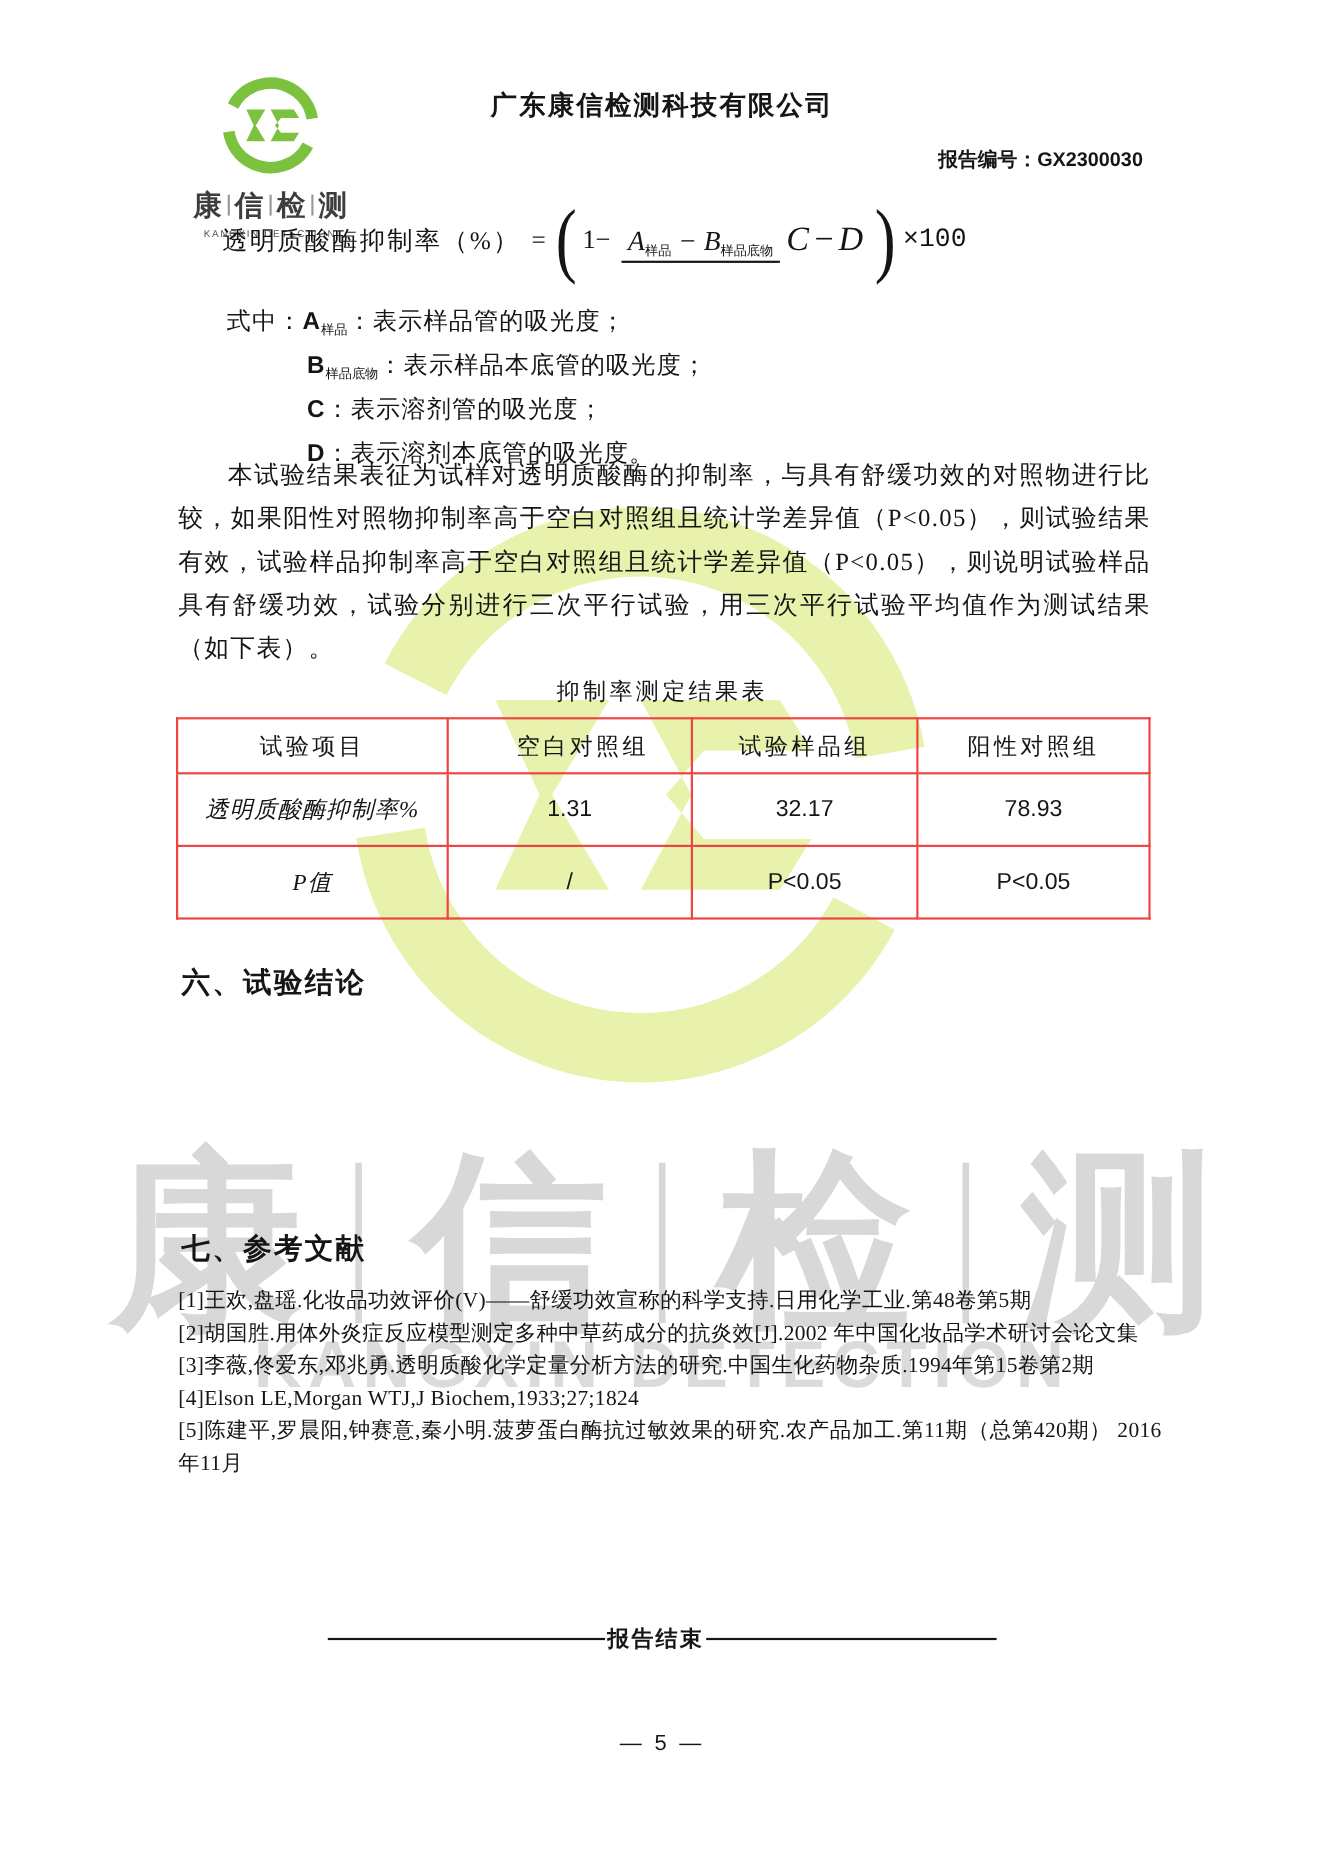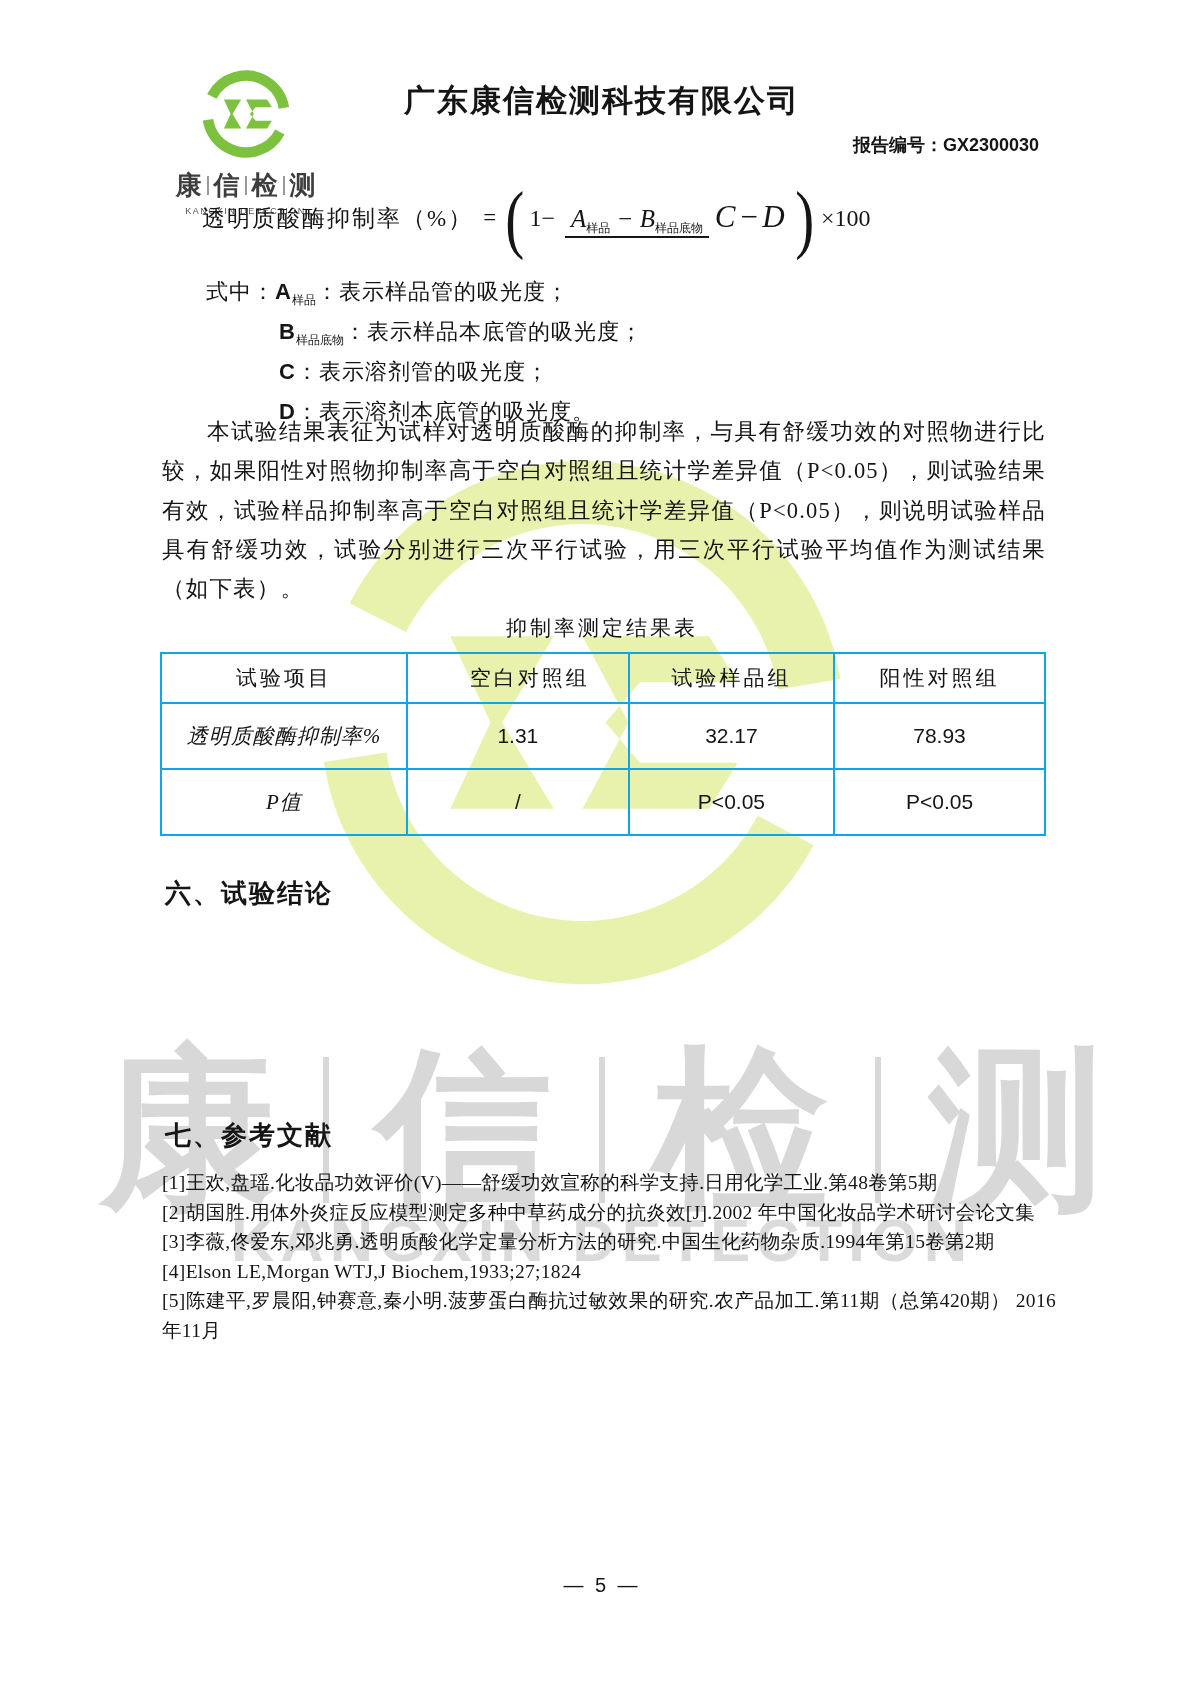--- a/index.html
+++ b/index.html
@@ -22,46 +22,46 @@
   
   .content{position:absolute;inset:0;z-index:1;}
   
   .logo-block{position:absolute;left:168px;top:66px;width:155px;text-align:center;}
   .logo-mark{width:96px;height:96px;color:#7cc23e;}
   .logo-cn{display:flex;justify-content:center;align-items:center;gap:5px;
     font-family:"Liberation Sans",sans-serif;font-weight:700;font-size:26px;color:#3d3d3d;margin-top:2px;}
   .logo-sep{display:inline-block;width:2px;height:19px;background:#9a9a9a;}
   .logo-en{font-family:"Liberation Sans",sans-serif;font-size:9px;letter-spacing:1.5px;color:#555;margin-top:3px;}
   .company-title{position:absolute;left:0;right:0;top:80px;text-align:center;
-    font-weight:700;font-size:31px;letter-spacing:2px;}
+    font-weight:700;font-size:24px;letter-spacing:2px;}
   .report-no{position:absolute;right:165px;top:133px;
     font-family:"Liberation Sans",sans-serif;font-weight:700;font-size:18px;}
   
   .formula-row{position:absolute;left:202px;top:176px;height:84px;display:flex;align-items:center;font-size:23px;}
   .formula-label{letter-spacing:2px;}
   .formula-eq{margin:0 6px 0 10px;}
   .big-paren{font-size:76px;font-weight:300;line-height:1;transform:scaleX(.75);font-family:"Liberation Serif",serif;}
   .one-minus{font-size:24px;margin:0 6px 0 2px;font-family:"Liberation Serif",serif;}
   .fraction{display:inline-block;text-align:center;vertical-align:middle;margin:0 4px;}
   .fraction .num{padding:0 6px 4px 6px;border-bottom:2px solid #151515;font-style:italic;font-size:25px;}
   .fraction .den{padding-top:4px;font-style:italic;font-size:31px;letter-spacing:3px;}
   .sub{font-style:normal;font-size:12px;vertical-align:-5px;letter-spacing:0;}
-  .multiplier{font-size:24px;margin-left:4px;}
+  .multiplier{font-size:24px;margin-left:4px;font-family:Liberation Mono, monospace;}
   
   .defs{position:absolute;left:206px;top:272px;font-size:22px;}
   .def-line{height:40px;line-height:40px;letter-spacing:1px;}
   .def-line.indent{margin-left:73px;}
   .def-sym{font-family:"Liberation Sans",sans-serif;font-weight:700;font-size:22px;}
   
   .para1{position:absolute;left:162px;top:412px;width:884px;
     font-size:22.5px;line-height:39.3px;text-align:justify;text-indent:2em;letter-spacing:1.2px;}
   .table-title{position:absolute;left:0;right:0;top:614px;text-align:center;font-size:21px;letter-spacing:3px;}
   
   table.results{position:absolute;left:160px;top:652px;width:886px;border-collapse:collapse;}
-  table.results th,table.results td{border:2px solid #0ea5e9;text-align:center;font-weight:400;}
+  table.results th,table.results td{border:2px solid #ef4444;text-align:center;font-weight:400;}
   table.results th{height:46px;font-size:21px;letter-spacing:3px;}
   table.results td{height:62px;font-size:21px;}
   td.row-label{font-style:italic;letter-spacing:1px;}
   td.value-cell{font-family:"Liberation Sans",sans-serif;font-size:21px;}
   .col-item{width:255px;}.col-blank{width:205px;padding-left:25px;}.col-sample{width:210px;}.col-positive{width:216px;}
   
   .sec-heading{position:absolute;left:165px;font-size:26px;font-weight:700;letter-spacing:2px;}
   .sec6-heading{top:876px;}
   .sec6-body{position:absolute;left:162px;top:928px;width:888px;
     font-size:22.5px;line-height:55px;text-align:justify;text-indent:2em;letter-spacing:.5px;}
@@ -176,16 +176,21 @@
 
     <div class="sec-heading sec7-heading">七、参考文献</div>
     <div class="refs">
       <p>[1]王欢,盘瑶.化妆品功效评价(V)——舒缓功效宣称的科学支持.日用化学工业.第48卷第5期</p>
       <p>[2]胡国胜.用体外炎症反应模型测定多种中草药成分的抗炎效[J].2002 年中国化妆品学术研讨会论文集</p>
       <p>[3]李薇,佟爱东,邓兆勇.透明质酸化学定量分析方法的研究.中国生化药物杂质.1994年第15卷第2期</p>
       <p>[4]Elson LE,Morgan WTJ,J Biochem,1933;27;1824</p>
       <p>[5]陈建平,罗晨阳,钟赛意,秦小明.菠萝蛋白酶抗过敏效果的研究.农产品加工.第11期（总第420期） 2016年11月</p>
     </div>
 
+    <div class="end-divider">
+      <span class="end-line left"></span>
+      <span class="end-label">报告结束</span>
+      <span class="end-line right"></span>
+    </div>
     <div class="page-num">— 5 —</div>
 
   </div>
 </div>
 
 </body></html>

